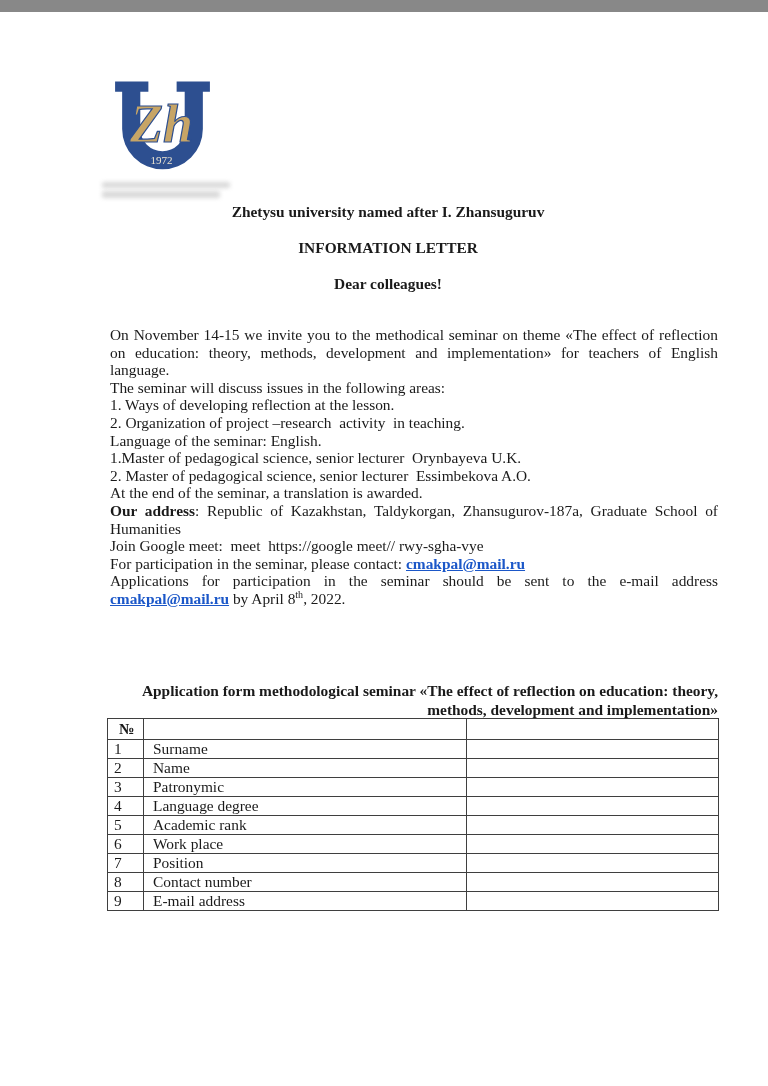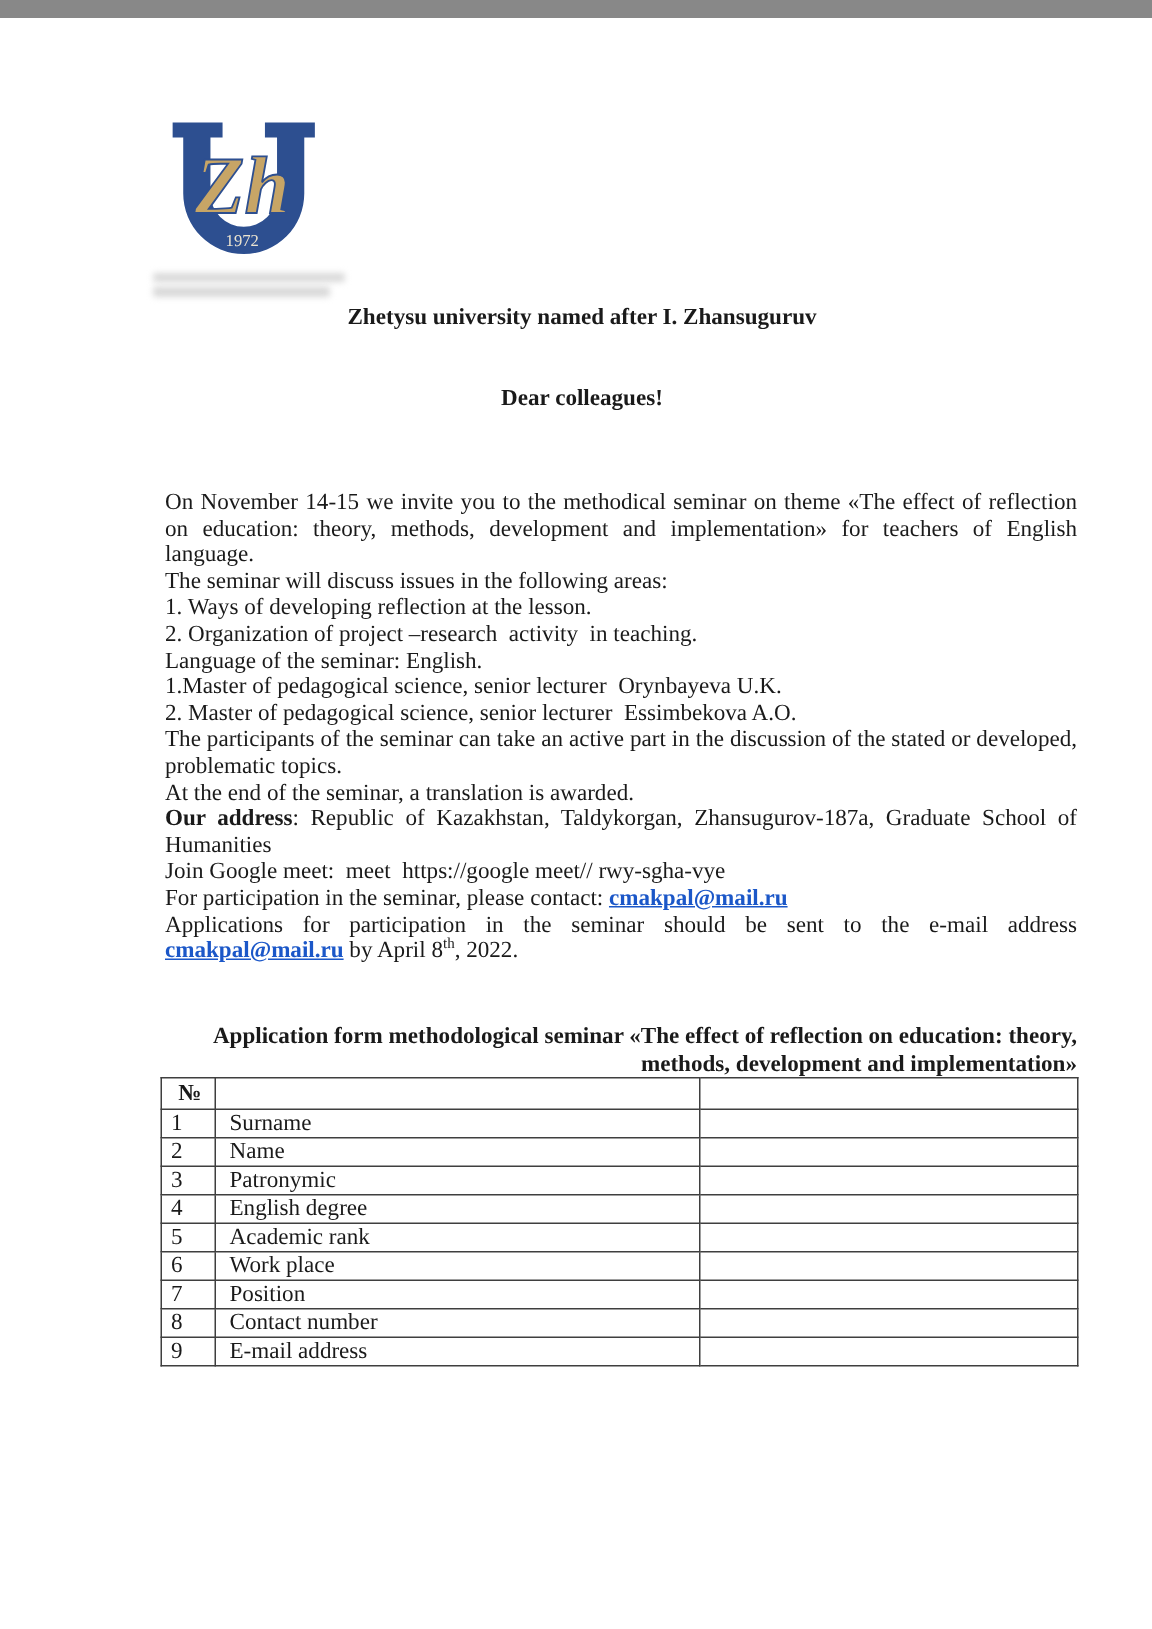--- a/index.html
+++ b/index.html
@@ -77,33 +77,33 @@
     </svg>
   </div>
   <div class="ghost">
     <div class="g1"></div>
     <div class="g2"></div>
   </div>
 
   <div class="head-block">
     <p>Zhetysu university named after I. Zhansuguruv</p>
     <div class="gap18"></div>
+    <p>INFORMATION LETTER</p>
     <div class="gap18"></div>
     <p>Dear colleagues!</p>
   </div>
 
   <div class="body-block">
     <p class="just">On November  14-15 we invite you to the methodical seminar on theme  «The effect of reflection on education: theory, methods, development and implementation» for teachers of English language.</p>
     <p class="pre">The seminar will discuss issues in the following areas:</p>
     <p class="pre">1. Ways of developing reflection at the lesson.</p>
     <p class="pre">2. Organization of project –research  activity  in teaching.</p>
     <p class="pre">Language of the seminar: English.</p>
     <p class="pre">1.Master of pedagogical science, senior lecturer  Orynbayeva U.K.</p>
     <p class="pre">2. Master of pedagogical science, senior lecturer  Essimbekova A.O.</p>
-    <p class="just">The participants of the seminar can take an active part in the discussion of the stated or developed, problematic topics.</p>
     <p class="pre">At the end of the seminar, a translation is awarded.</p>
     <p class="just"><span class="b">Our address</span><span>: Republic of Kazakhstan, Taldykorgan, Zhansugurov-187a,  Graduate School of Humanities</span></p>
     <p class="pre">Join Google meet:  meet  https://google meet// rwy-sgha-vye</p>
     <p class="pre"><span>For participation in the seminar, please contact: </span><a href="#" class="doclink">cmakpal@mail.ru</a></p>
     <p class="just"><span>Applications for participation in the seminar should be sent to the e-mail address </span><a href="#" class="doclink">cmakpal@mail.ru</a><span> by April 8</span><sup>th</sup><span>, 2022.</span></p>
   </div>
 
   <div class="form-title">
     <p>Application form methodological seminar «The effect of reflection on education: theory,</p>
     <p>methods, development and implementation»</p>
@@ -131,21 +131,21 @@
       <td class="label-cell">Name</td>
       <td></td>
     </tr>
     <tr>
       <td class="no-cell">3</td>
       <td class="label-cell">Patronymic</td>
       <td></td>
     </tr>
     <tr>
       <td class="no-cell">4</td>
-      <td class="label-cell">English degree</td>
+      <td class="label-cell">Language degree</td>
       <td></td>
     </tr>
     <tr>
       <td class="no-cell">5</td>
       <td class="label-cell">Academic rank</td>
       <td></td>
     </tr>
     <tr>
       <td class="no-cell">6</td>
       <td class="label-cell">Work place</td>

